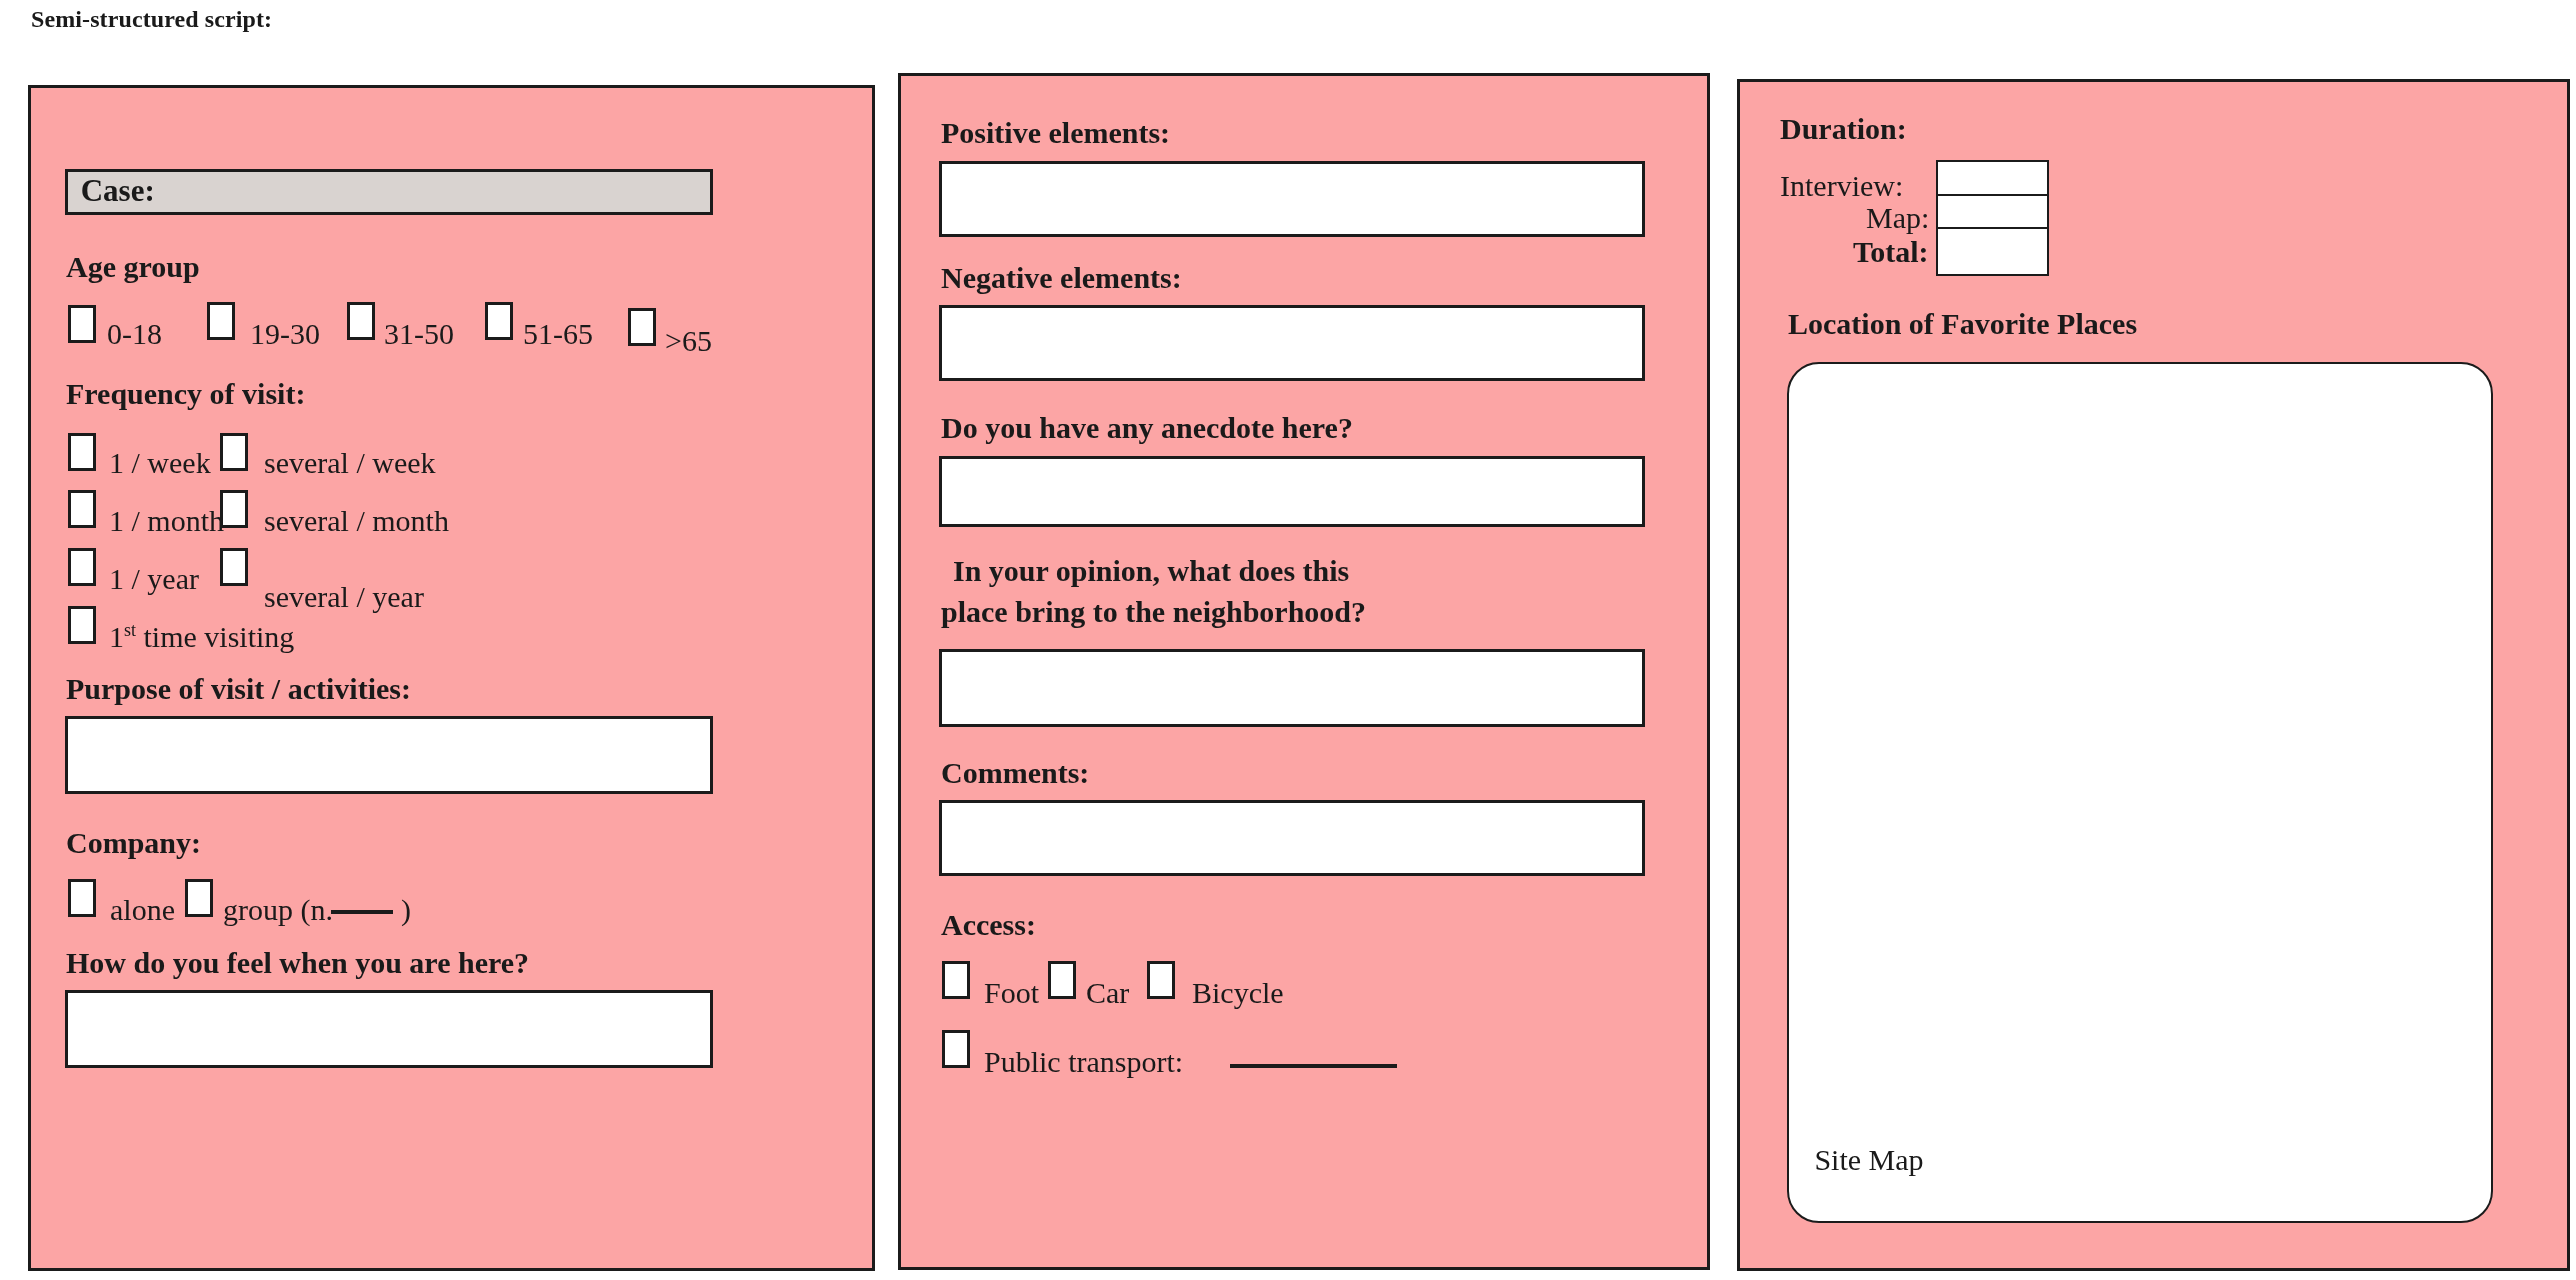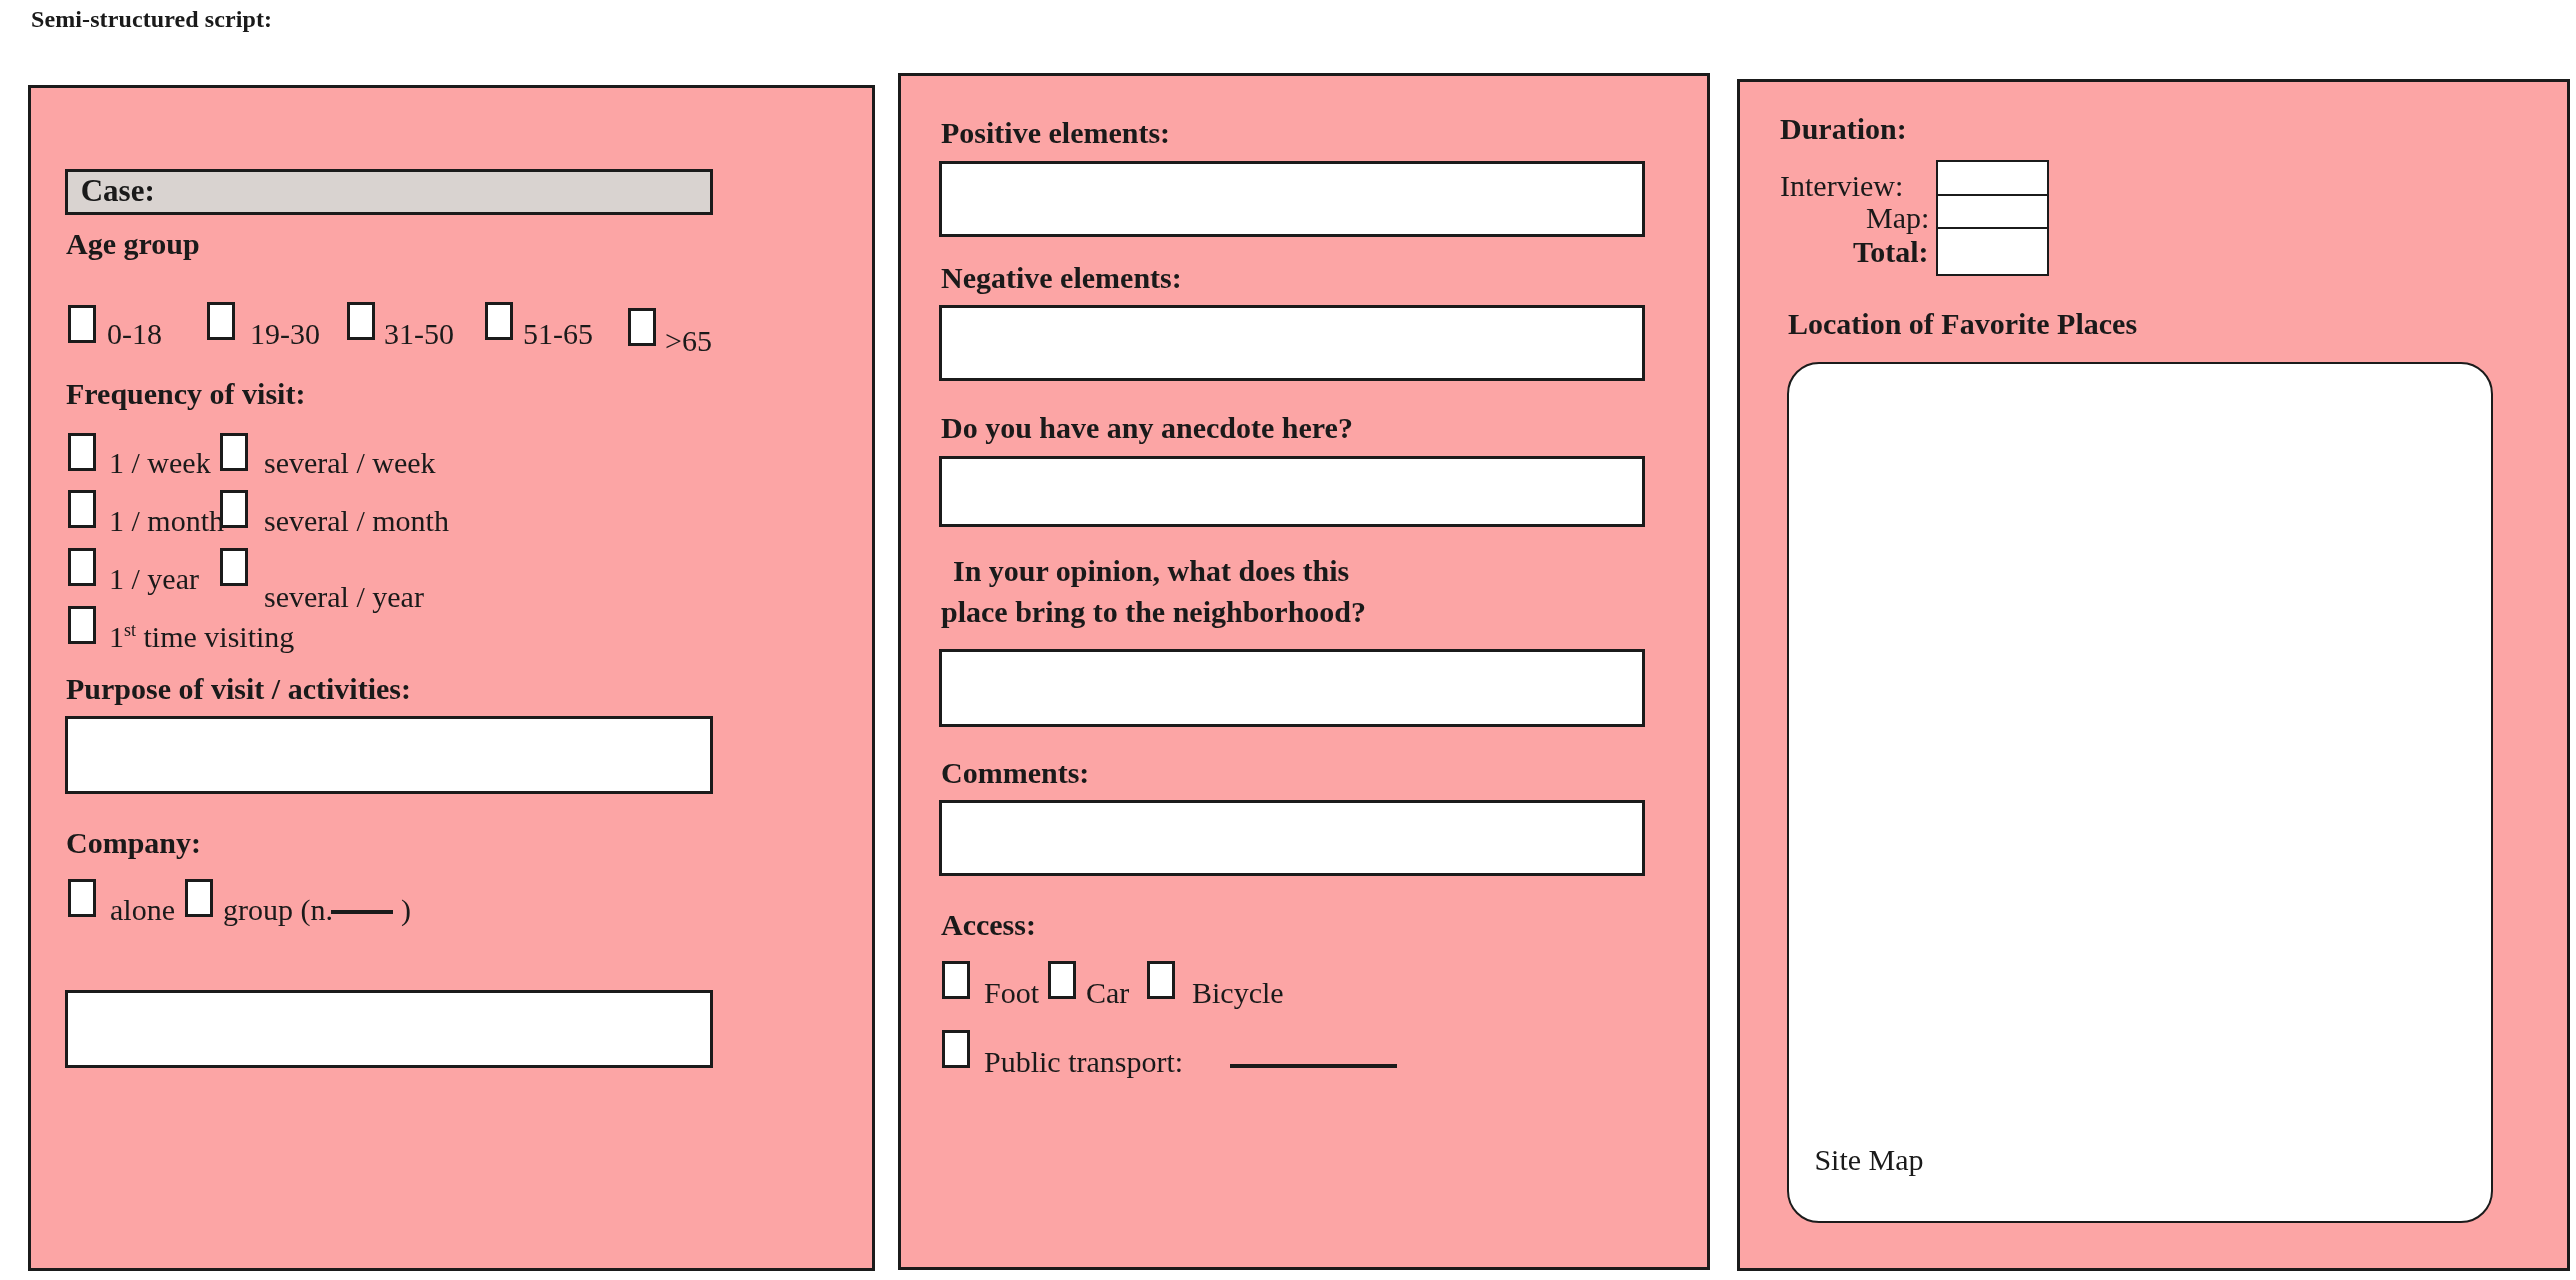--- a/index.html
+++ b/index.html
@@ -62,21 +62,21 @@
 <div class="page">
 
   <div class="page-title">Semi-structured script:</div>
 
   <div class="panel" id="panel-left">
 
     <div class="case-bar" style="left:34px;top:81px;width:648px;height:46px;">
       <span class="case-bar-label">Case:</span>
     </div>
 
-    <div class="t b" style="left:35px;top:141px;">Age group</div>
+    <div class="t b" style="left:35px;top:164px;">Age group</div>
 
     <div class="cb" style="left:37px;top:217px;"></div>
     <div class="t" style="left:76px;top:231px;">0-18</div>
 
     <div class="cb" style="left:176px;top:214px;"></div>
     <div class="t" style="left:219px;top:231px;">19-30</div>
 
     <div class="cb" style="left:316px;top:214px;"></div>
     <div class="t" style="left:353px;top:231px;">31-50</div>
 
@@ -111,20 +111,21 @@
 
     <div class="t b" style="left:35px;top:740px;">Company:</div>
 
     <div class="cb" style="left:37px;top:791px;"></div>
     <div class="t" style="left:79px;top:807px;">alone</div>
 
     <div class="cb" style="left:154px;top:791px;"></div>
     <div class="t" style="left:192px;top:807px;"><span>group  (n.</span><span style="display:inline-block;width:68px;"></span><span>)</span></div>
     <div class="rule-sm" style="left:300px;top:822px;width:62px;"></div>
 
+    <div class="t b" style="left:35px;top:860px;">How do you feel when you are here?</div>
     <div class="box" style="left:34px;top:902px;width:648px;height:78px;"></div>
 
   </div>
 
   <div class="panel" id="panel-mid">
 
     <div class="t b" style="left:40px;top:42px;">Positive elements:</div>
     <div class="box" style="left:38px;top:85px;width:706px;height:76px;"></div>
 
     <div class="t b" style="left:40px;top:187px;">Negative elements:</div>

